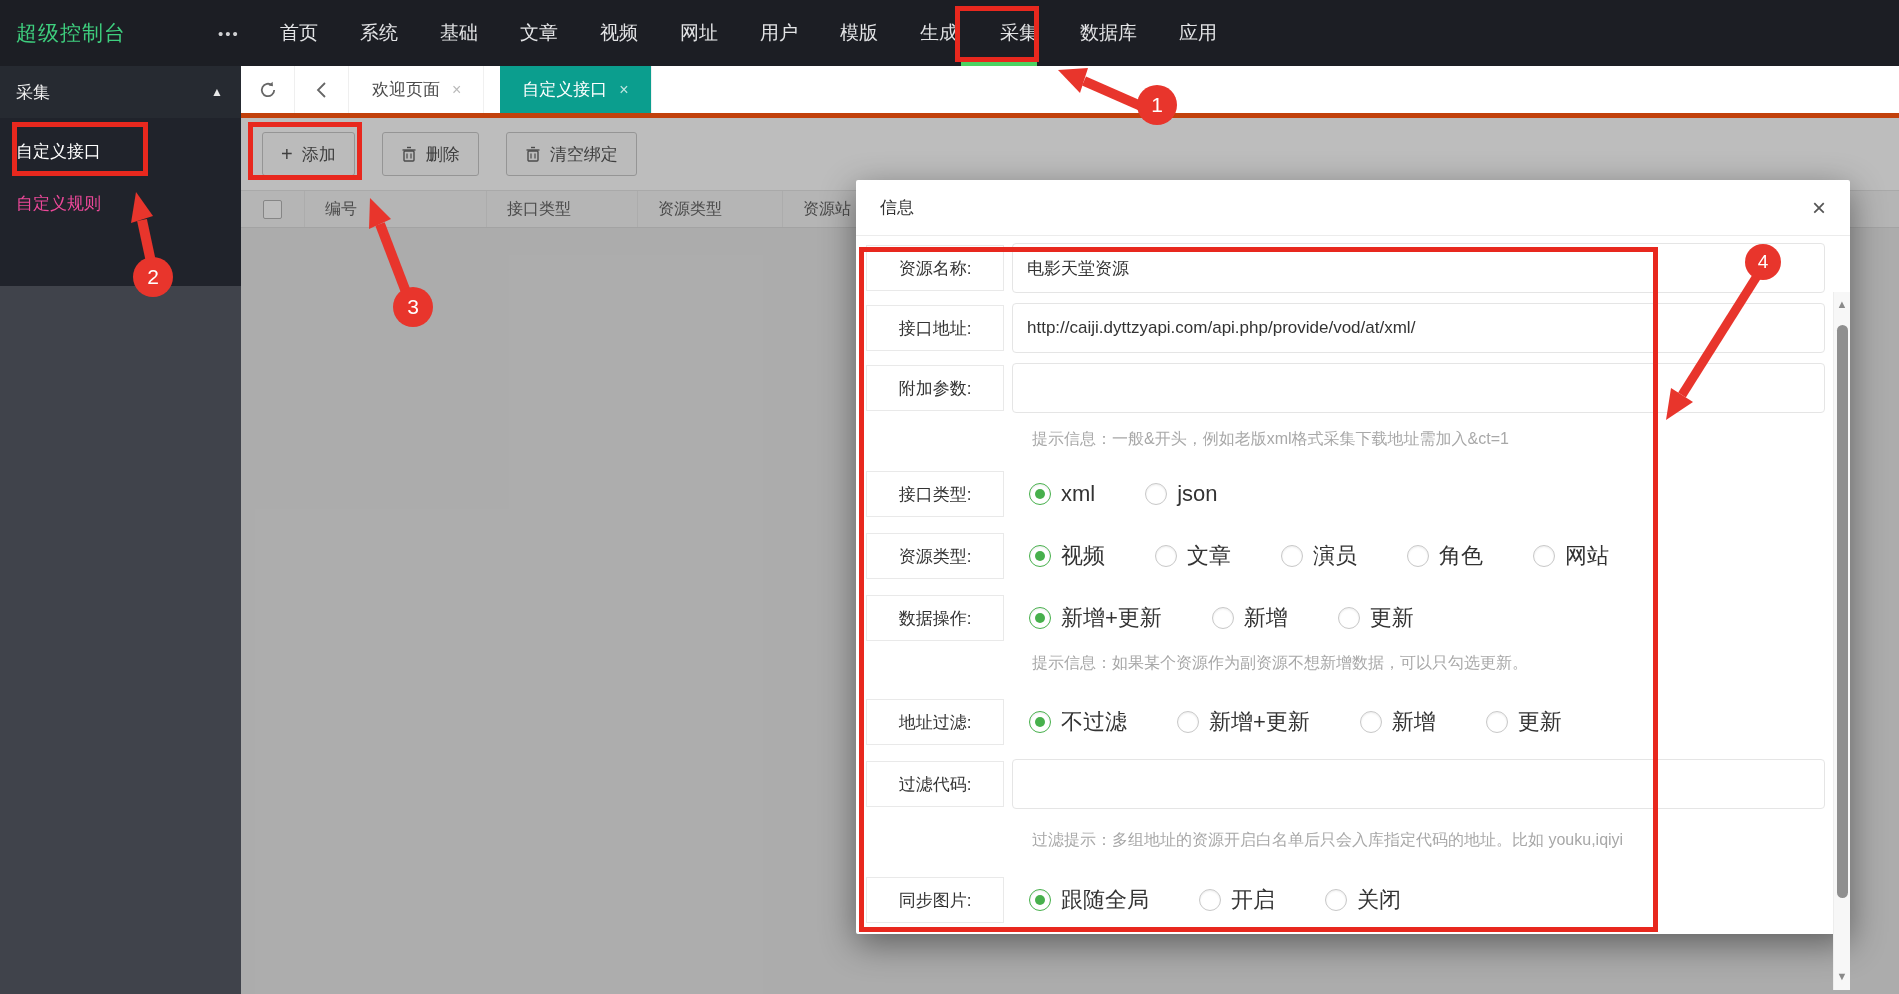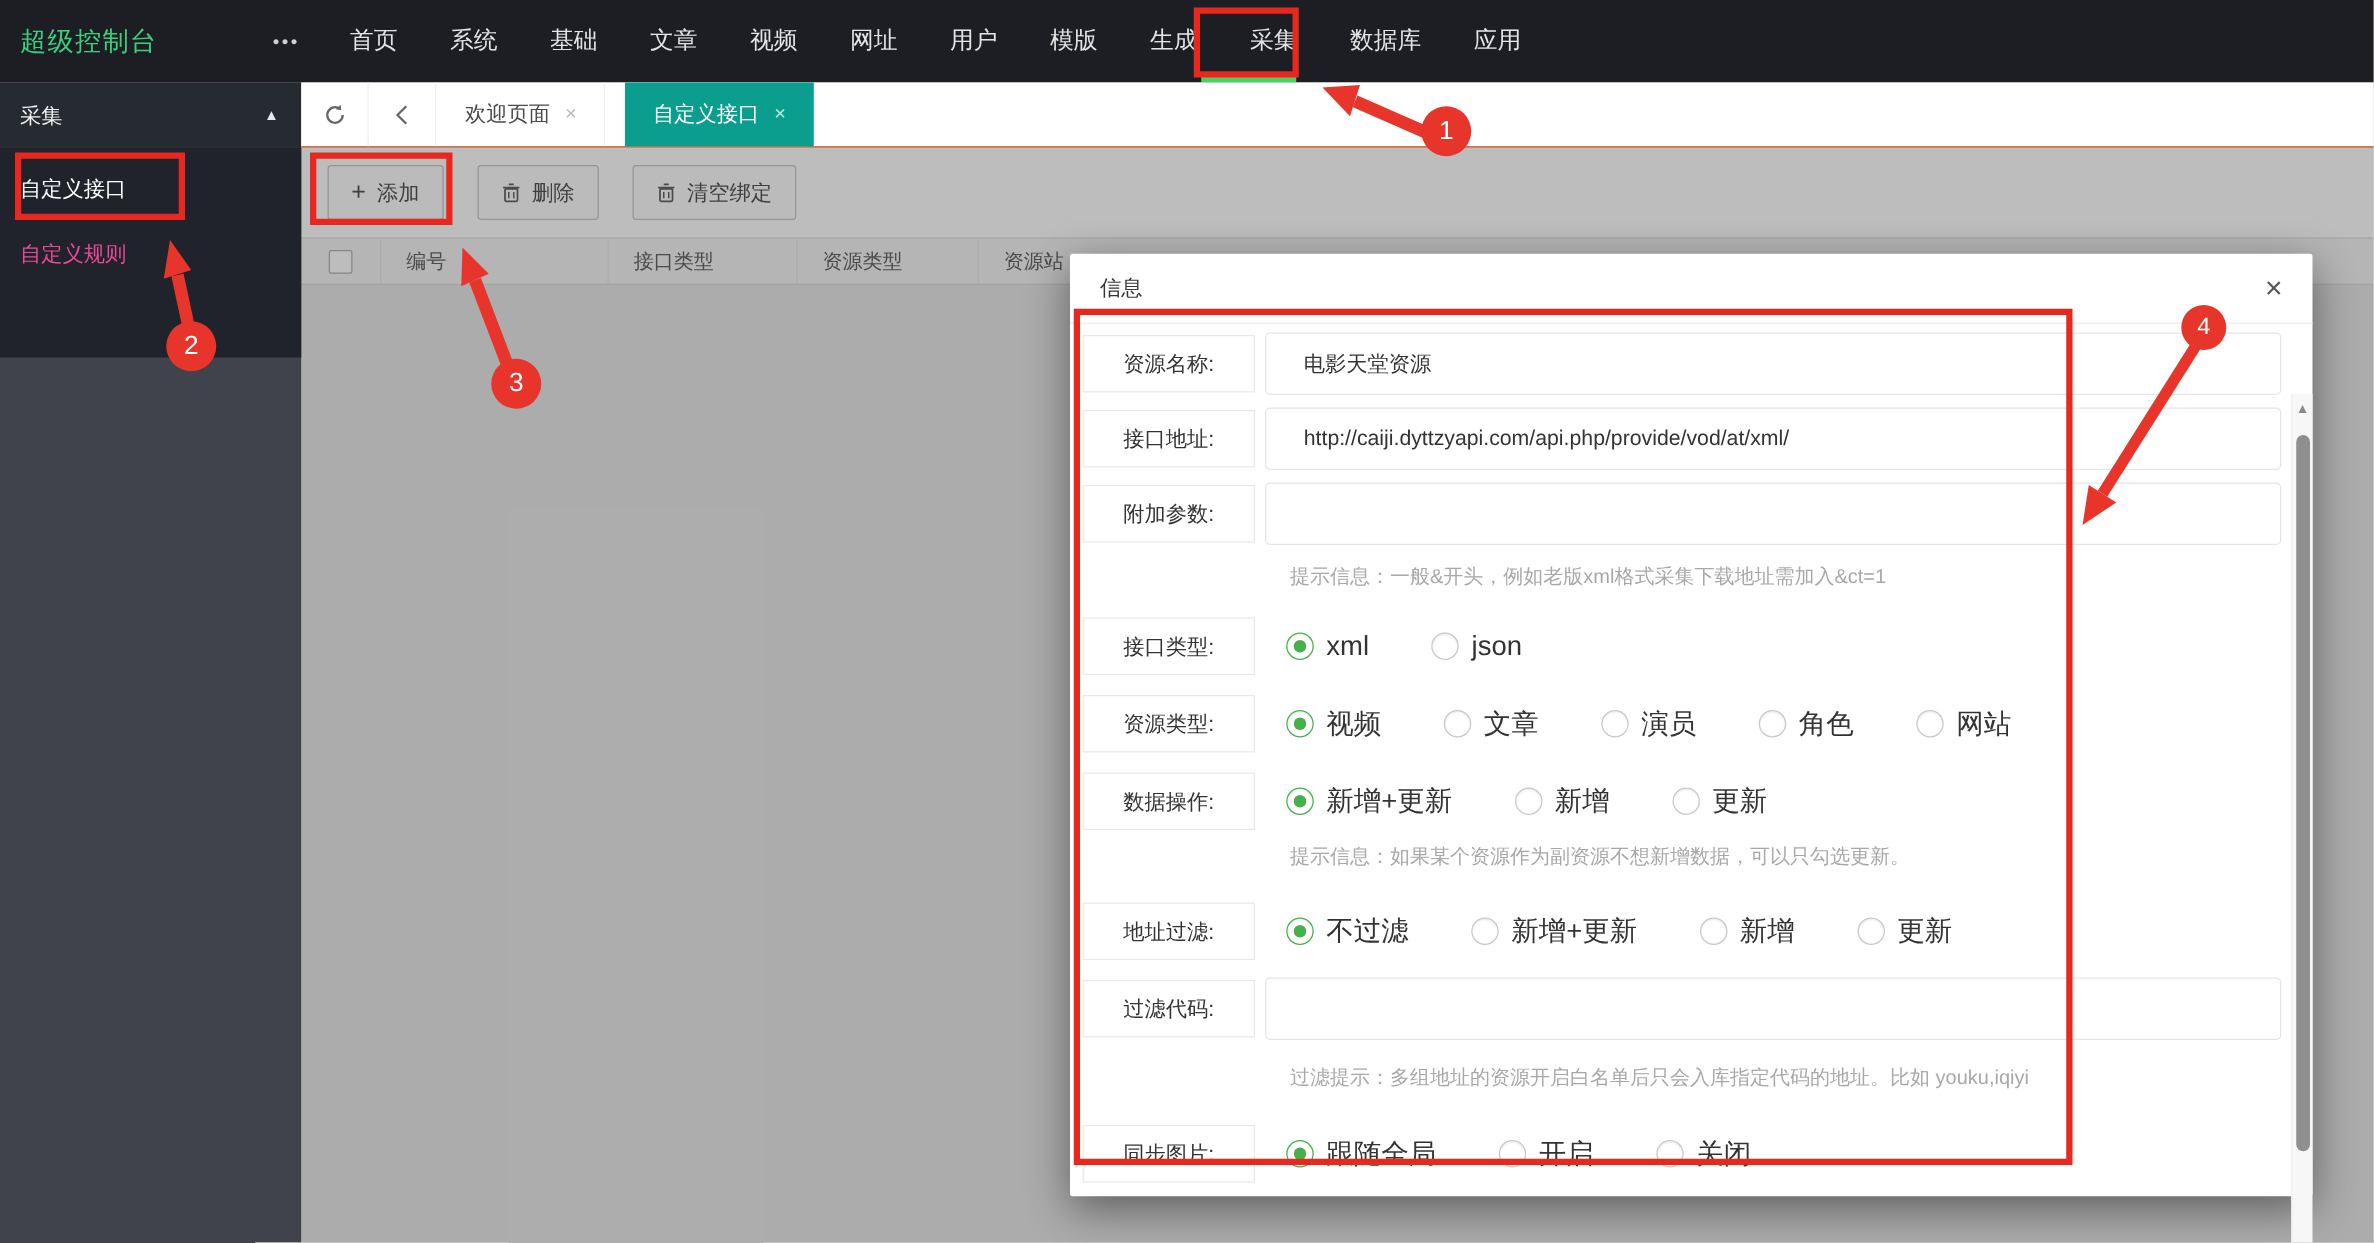--- a/index.html
+++ b/index.html
@@ -18,21 +18,21 @@
   
   .sidebar { position:absolute; left:0; top:66px; width:241px; height:928px; background:#40434b; z-index:3; }
   .side-head { height:52px; background:#262a31; display:flex; align-items:center; justify-content:space-between; padding:0 18px 0 16px; }
   .side-head-title { color:#f0f0f0; font-size:17px; }
   .side-caret { color:#e8e8e8; font-size:12px; }
   .side-panel { background:#20232b; padding-top:8px; height:168px; }
   .side-item { height:52px; line-height:52px; padding-left:16px; font-size:17px; color:#ec4899; cursor:pointer; }
   .side-item.selected { color:#ffffff; }
 
   
-  .tabstrip { position:absolute; left:241px; top:66px; width:1658px; height:52px; background:#ffffff; border-bottom:1px solid #c2410c; display:flex; align-items:stretch; z-index:3; }
+  .tabstrip { position:absolute; left:241px; top:66px; width:1658px; height:52px; background:#ffffff; border-bottom:5px solid #c2410c; display:flex; align-items:stretch; z-index:3; }
   .tab-tool { width:54px; display:flex; align-items:center; justify-content:center; border-right:1px solid #efefef; cursor:pointer; }
   .tabs { display:flex; margin-left:1px; }
   .tab { display:flex; align-items:center; gap:12px; padding:0 22px; font-size:17px; color:#4a4a4a; border-right:1px solid #f0f0f0; cursor:pointer; }
   .tab .x { color:#b9b9b9; font-size:16px; }
   .tab.active { background:#0b9e8e; color:#ffffff; margin-left:16px; }
   .tab.active .x { color:#bfe6e0; }
 
   
   .content { position:absolute; left:241px; top:118px; width:1658px; height:876px; background:#e9e9e9; z-index:1; }
   .toolbar { height:72px; background:#ffffff; display:flex; align-items:center; padding-left:21px; }
@@ -42,29 +42,29 @@
   .thead { height:38px; background:#f4f4f4; border-top:1px solid #e5e5e5; border-bottom:1px solid #dcdcdc; display:flex; align-items:center; font-size:16px; color:#666; }
   .th { height:100%; display:flex; align-items:center; padding-left:20px; border-right:1px solid #e8e8e8; }
   .th.c1 { width:64px; padding-left:0; justify-content:center; }
   .th.c2 { width:182px; } .th.c3 { width:151px; } .th.c4 { width:145px; } .th.c5 { width:160px; border-right:none; }
   .chk { width:19px; height:19px; background:#fff; border:1px solid #b5b5b5; border-radius:2px; }
 
   
   .overlay { position:absolute; left:241px; top:118px; width:1658px; height:876px; background:rgba(0,0,0,0.26); z-index:5; }
 
   
-  .modal { position:absolute; left:856px; top:203px; width:994px; height:754px; background:#fff; border-radius:2px; box-shadow:0 10px 35px rgba(0,0,0,0.45); z-index:10; }
+  .modal { position:absolute; left:856px; top:180px; width:994px; height:754px; background:#fff; border-radius:2px; box-shadow:0 10px 35px rgba(0,0,0,0.45); z-index:10; }
   .modal-head { height:56px; border-bottom:1px solid #ececec; display:flex; align-items:center; justify-content:space-between; padding:0 24px; }
   .modal-title { font-size:17px; color:#333; }
   .modal-close { font-size:24px; color:#555; cursor:pointer; line-height:1; }
   .modal-body { position:relative; padding:6px 0 0 0; height:698px; }
   .frow { display:flex; align-items:center; }
   .frow.inputrow { height:52px; margin-bottom:8px; }
   .flabel { margin-left:10px; width:138px; height:46px; border:1px solid #e9e9e9; display:flex; align-items:center; justify-content:center; font-size:17px; color:#333; background:#fff; flex:none; }
-  .finput { margin-left:8px; margin-right:25px; flex:1; height:50px; border:1px solid #e5e5e5; border-radius:4px; padding:0 30px; font-size:17px; color:#333; font-family:"Liberation Sans","DejaVu Sans",sans-serif; outline:none; background:#fff; }
+  .finput { margin-left:8px; margin-right:25px; flex:1; height:50px; border:1px solid #e5e5e5; border-radius:4px; padding:0 14px; font-size:17px; color:#333; font-family:"Liberation Sans","DejaVu Sans",sans-serif; outline:none; background:#fff; }
   .hint { color:#a8a8a8; font-size:16px; margin-left:176px; }
   .hint1 { height:34px; line-height:34px; margin-top:8px; }
   .hint2 { height:42px; line-height:42px; }
   .hint3 { height:44px; line-height:44px; }
   .frow.radiorow { height:48px; }
   .r4 { margin-top:14px; margin-bottom:14px; }
   .r5 { margin-bottom:14px; }
   .r7 { margin-top:14px; margin-bottom:12px; }
   .r9 { margin-top:14px; }
   .opts { display:flex; align-items:center; margin-left:25px; gap:50px; }

